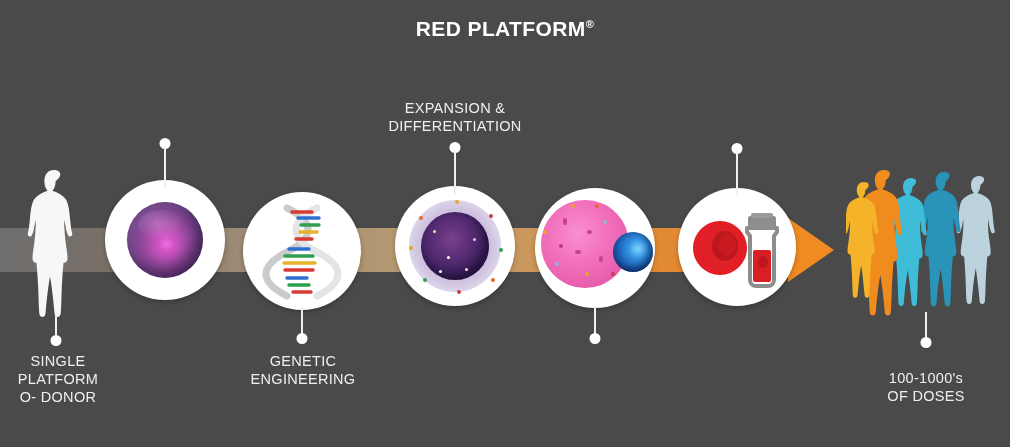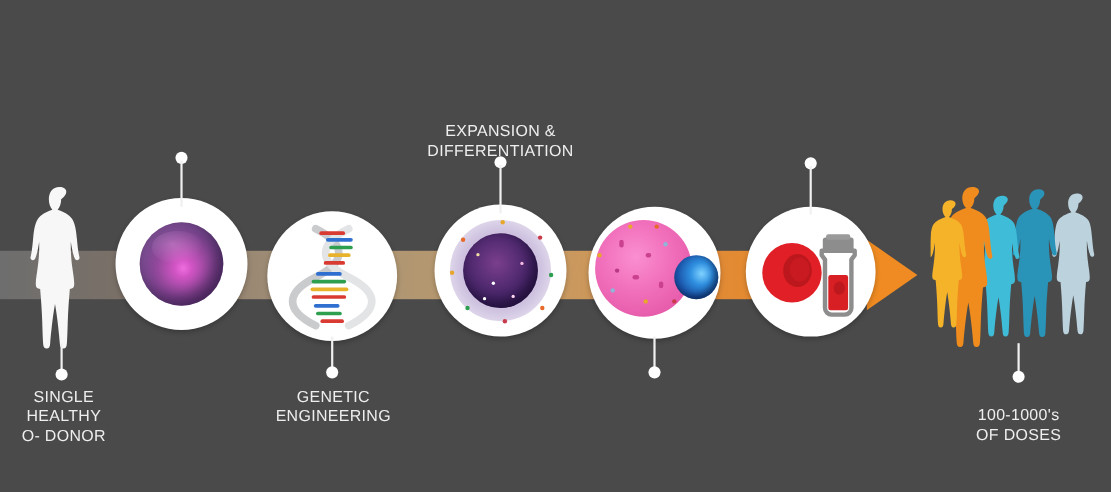--- a/index.html
+++ b/index.html
@@ -103,35 +103,38 @@
   .vialwrap{position:absolute;left:0;top:0;width:118px;height:118px;}
 
   
   .dnawrap{position:absolute;left:0;top:0;width:118px;height:118px;}
 </style>
 </head>
 <body>
 
 <div id="stage">
 
+  <div class="title">
+    <span>RED PLATFORM</span><sup>®</sup>
+  </div>
 
   <div class="band"></div>
   <div class="band-head"></div>
 
   <div class="donor">
     <svg viewBox="0 0 72 150" width="72" height="150" aria-hidden="true">
       <path fill="#f7f7f7" d="M36 2c-6.2 0-9.6 4.8-9.6 11.2 0 4 1.3 7.4 3.2 9.5-5.6 1.7-10.6 4.6-13.2 8.4-2.6 3.8-3.6 10.5-4.3 18-0.6 6.4-1.2 12.4-2.3 16.6-0.7 2.7 3 4 4.2 1.3 1.6-3.6 2.7-9.2 3.6-15.2 0.3 9.3-0.5 17.8-1.6 25.1-0.7 4.8-1.5 9.7-1.5 13.3 0 3 1.3 4.3 4 4.6 0.9 10.4 1.6 21 1.9 29.8 0.2 6.6 0.4 14.1 0.8 19.7 0.2 3 0.9 4.6 3.3 4.6 2.2 0 2.9-1.6 3.1-4.4 0.6-7.9 2.3-24.6 4.4-36.1 2.1 11.5 3.8 28.2 4.4 36.1 0.2 2.8 0.9 4.4 3.1 4.4 2.4 0 3.1-1.6 3.3-4.6 0.4-5.6 0.6-13.1 0.8-19.7 0.3-8.8 1-19.4 1.9-29.8 2.7-0.3 4-1.6 4-4.6 0-3.6-0.8-8.5-1.5-13.3-1.1-7.3-1.9-15.8-1.6-25.1 0.9 6 2 11.6 3.6 15.2 1.2 2.7 4.9 1.4 4.2-1.3-1.1-4.2-1.7-10.2-2.3-16.6-0.7-7.5-1.7-14.2-4.3-18-2.6-3.8-7.6-6.7-13.2-8.4 1.9-2.1 3.2-5.5 3.2-9.5C45.6 6.8 42.2 2 36 2z"></path>
     </svg>
   </div>
   <div class="pin" style="left:50px;top:312px;width:12px;height:34px;">
     <div class="stem" style="top:0;height:26px;"></div>
     <div class="dot" style="top:23px;"></div>
   </div>
   <div class="label" style="left:6px;top:352px;width:104px;">SINGLE
-HEALTHY
+PLATFORM
 O- DONOR</div>
 
   <div class="node" style="left:105px;top:180px;width:120px;height:120px;">
     <div class="stemcell"></div>
   </div>
   <div class="pin" style="left:159px;top:138px;width:12px;height:50px;">
     <div class="dot" style="top:0;"></div>
     <div class="stem" style="top:8px;height:42px;"></div>
   </div>
 
@@ -184,21 +187,21 @@
       <span class="dot-sprinkle" style="left:70px;top:44px;width:3px;height:3px;background:#f5b8e0;"></span>
       <span class="dot-sprinkle" style="left:44px;top:62px;width:3px;height:3px;background:#ffffff;"></span>
       <span class="dot-sprinkle" style="left:62px;top:74px;width:3px;height:3px;background:#ffd9f2;"></span>
       <span class="dot-sprinkle" style="left:36px;top:76px;width:3px;height:3px;background:#ffffff;"></span>
     </div>
   </div>
   <div class="pin" style="left:449px;top:142px;width:12px;height:50px;">
     <div class="dot" style="top:0;"></div>
     <div class="stem" style="top:8px;height:44px;"></div>
   </div>
-  <div class="label" style="left:367px;top:99px;width:176px;margin-top:12px;">EXPANSION &amp;
+  <div class="label" style="left:367px;top:99px;width:176px;">EXPANSION &amp;
 DIFFERENTIATION</div>
 
   <div class="node" style="left:535px;top:188px;width:120px;height:120px;">
     <div class="encell">
       <div class="body"></div>
       <div class="nucleus"></div>
       <span class="dot-sprinkle" style="left:22px;top:18px;width:4px;height:7px;background:#c9418f;border-radius:2px;"></span>
       <span class="dot-sprinkle" style="left:46px;top:30px;width:5px;height:4px;background:#c9418f;border-radius:2px;"></span>
       <span class="dot-sprinkle" style="left:34px;top:50px;width:6px;height:4px;background:#c9418f;border-radius:2px;"></span>
       <span class="dot-sprinkle" style="left:58px;top:56px;width:4px;height:6px;background:#c9418f;border-radius:2px;"></span>

